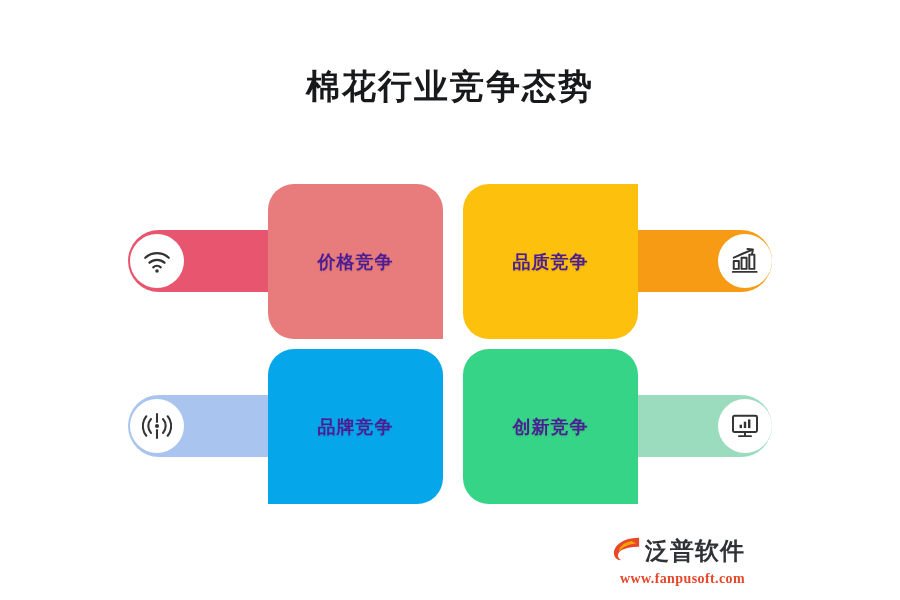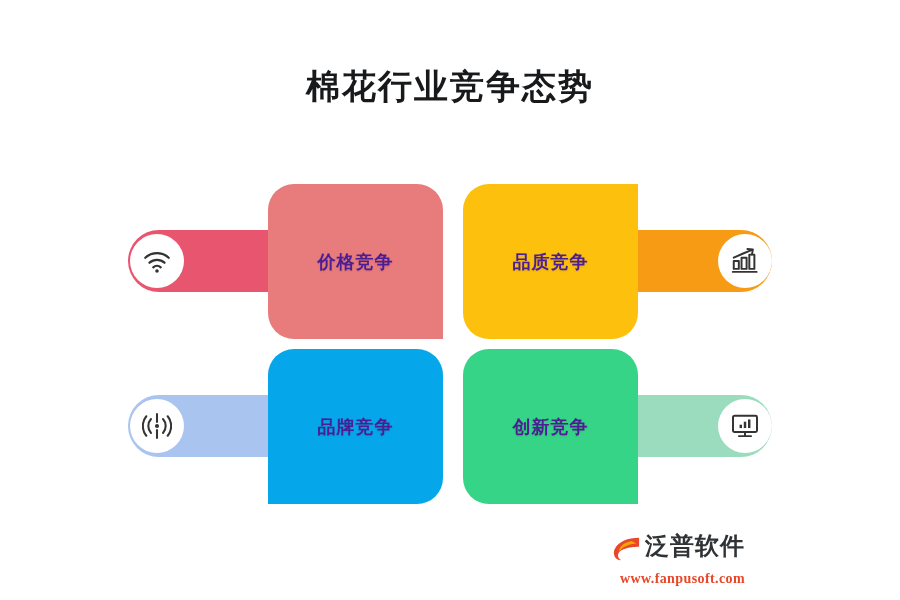--- a/index.html
+++ b/index.html
@@ -48,21 +48,21 @@
   .card-tr { left:463px; top:184px; border-radius:26px 0 26px 26px; }
   .card-bl { left:268px; top:349px; border-radius:26px 26px 26px 0; }
   .card-br { left:463px; top:349px; border-radius:26px 26px 0 26px; }
 
   
   .watermark {
     position:absolute; right:14px; bottom:14px;
     display:flex; flex-direction:column; align-items:flex-end;
     line-height:1;
   }
-  .wm-row { display:flex; gap:4px; }
+  .wm-row { display:flex; align-items:center; gap:4px; }
   .wm-name {
     font-size:24px; font-weight:bold; color:#2f3336; letter-spacing:1px;
   }
   .wm-url {
     margin-top:5px;
     font-size:14px; font-weight:bold; color:#e8472a;
     font-family:"Liberation Serif","DejaVu Serif",serif;
     letter-spacing:.4px;
   }
 </style>

